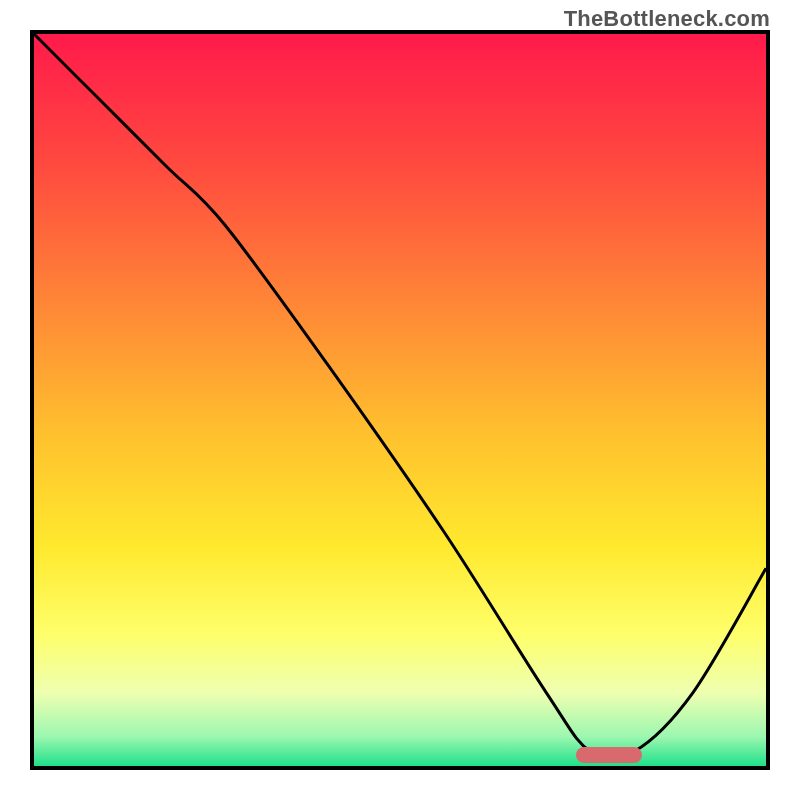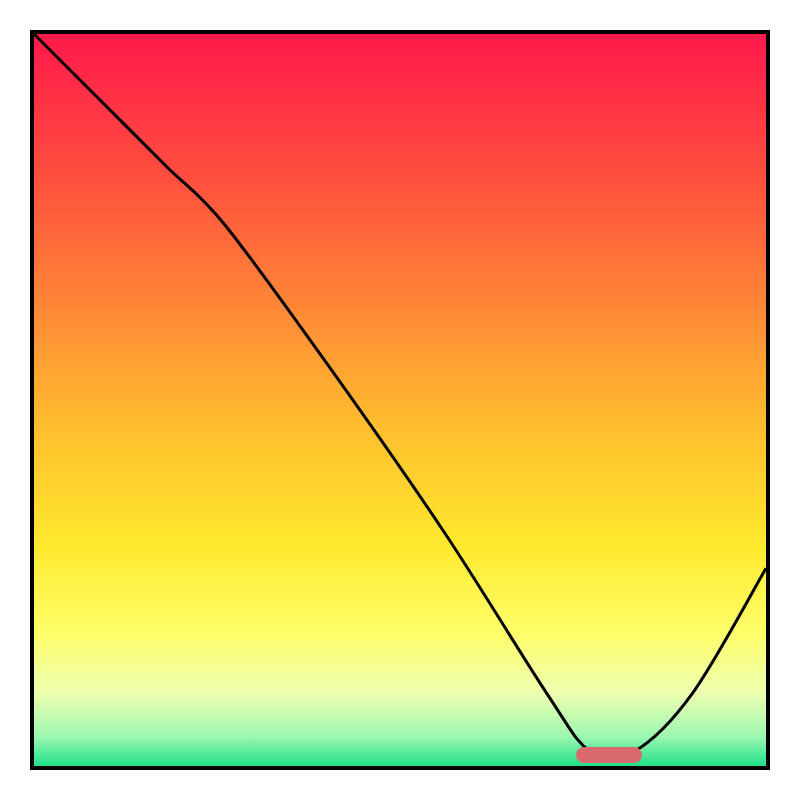--- a/index.html
+++ b/index.html
@@ -46,20 +46,21 @@
   }
   .marker {
     position: absolute;
     border-radius: 10px;
   }
 </style>
 </head>
 <body>
 
 <div class="frame">
+  <div class="watermark">TheBottleneck.com</div>
 
   <div class="plot-area">
     <svg class="gradient-bg" viewBox="0 0 100 100" preserveAspectRatio="none">
       <defs>
         <linearGradient id="bg-grad" x1="0" y1="0" x2="0" y2="1">
             <stop offset="0%" stop-color="#ff1a4b"></stop>
             <stop offset="18%" stop-color="#ff4a3f"></stop>
             <stop offset="38%" stop-color="#ff8a36"></stop>
             <stop offset="55%" stop-color="#ffc22e"></stop>
             <stop offset="70%" stop-color="#ffe92e"></stop>

